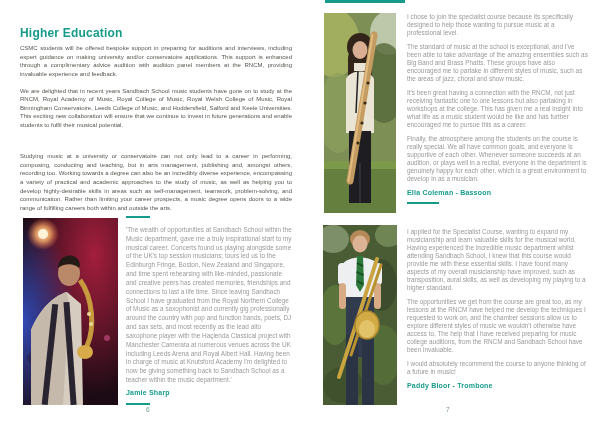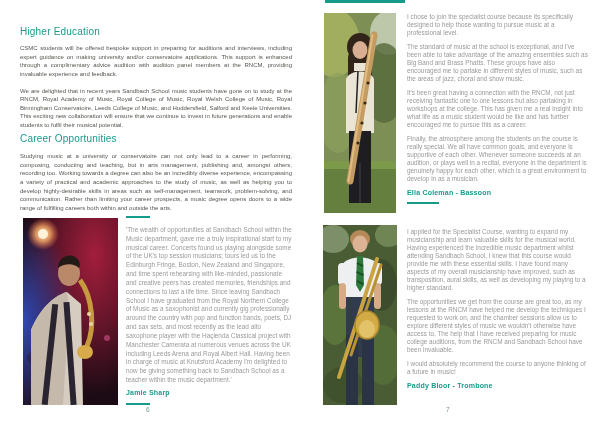--- a/index.html
+++ b/index.html
@@ -8,21 +8,21 @@
     --quote-ink:#999999;
     --pagenum:#6d9b90;
   }
   html,body{margin:0;padding:0;background:#ffffff;}
   .sheet{
     position:relative;width:600px;height:426px;background:#ffffff;
     font-family:"Liberation Sans",sans-serif;overflow:hidden;
   }
   .abs{position:absolute;}
   h2.section-heading{
-    margin:0;font-size:10px;font-weight:normal;color:var(--teal);
+    margin:0;font-size:12px;font-weight:bold;color:var(--teal);
     letter-spacing:.2px;
   }
   .bodycopy p{
     margin:0 0 8px 0;font-size:6px;line-height:1.44;color:var(--body-ink);
     text-align:justify;
   }
   .quotecopy p{
     margin:0;font-size:6.4px;line-height:1.38;color:var(--quote-ink);
   }
   .colcopy p{
@@ -42,23 +42,20 @@
 
   <div class="abs" style="left:20px;top:26px;">
     <h2 class="section-heading">Higher Education</h2>
   </div>
 
   <div class="abs bodycopy" style="left:20px;top:44px;width:272px;">
     <p>CSMC students will be offered bespoke support in preparing for auditions and interviews, including expert guidance on making university and/or conservatoire applications. This support is enhanced through a complimentary advice audition with audition panel members at the RNCM, providing invaluable experience and feedback.</p>
     <p>We are delighted that in recent years Sandbach School music students have gone on to study at the RNCM, Royal Academy of Music, Royal College of Music, Royal Welsh College of Music, Royal Birmingham Conservatoire, Leeds College of Music, and Huddersfield, Salford and Keele Universities. This exciting new collaboration will ensure that we continue to invest in future generations and enable students to fulfil their musical potential.</p>
   </div>
 
-  <div class="abs" style="left:20px;top:133px;">
-    <h2 class="section-heading">Career Opportunities</h2>
-  </div>
 
   <div class="abs bodycopy" style="left:20px;top:152px;width:272px;">
     <p>Studying music at a university or conservatoire can not only lead to a career in performing, composing, conducting and teaching, but in arts management, publishing and, amongst others, recording too. Working towards a degree can also be an incredibly diverse experience, encompassing a variety of practical and academic approaches to the study of music, as well as helping you to develop highly-desirable skills in areas such as self-management, teamwork, problem-solving, and communication. Rather than limiting your career prospects, a music degree opens doors to a wide range of fulfilling careers both within and outside the arts.</p>
   </div>
 
   <div class="abs" style="left:23px;top:218px;width:95px;height:187px;">
     <svg width="95" height="187" viewBox="0 0 95 187">
       <defs>
         <radialGradient id="redglow" cx="75%" cy="20%" r="75%">
           <stop offset="0%" stop-color="#a31e3c"></stop>

